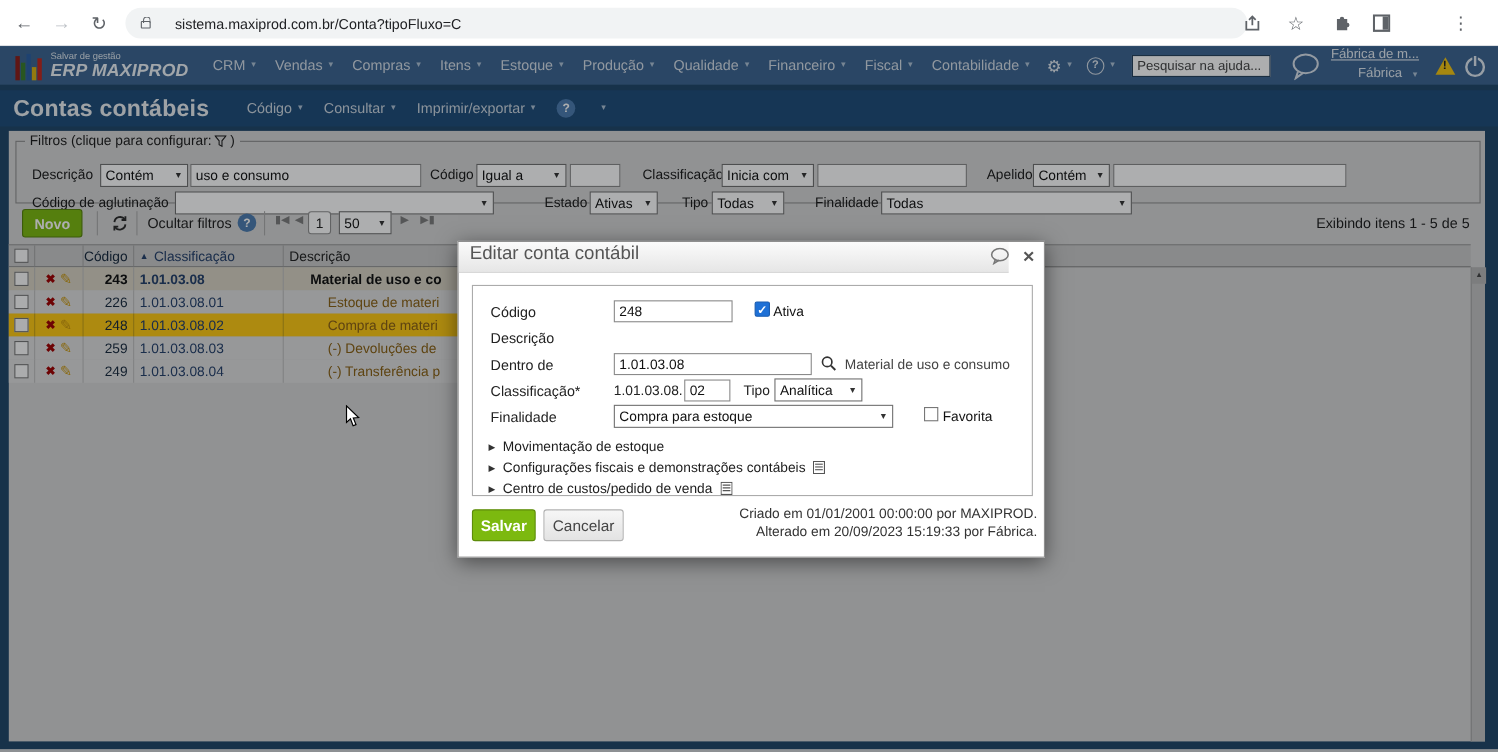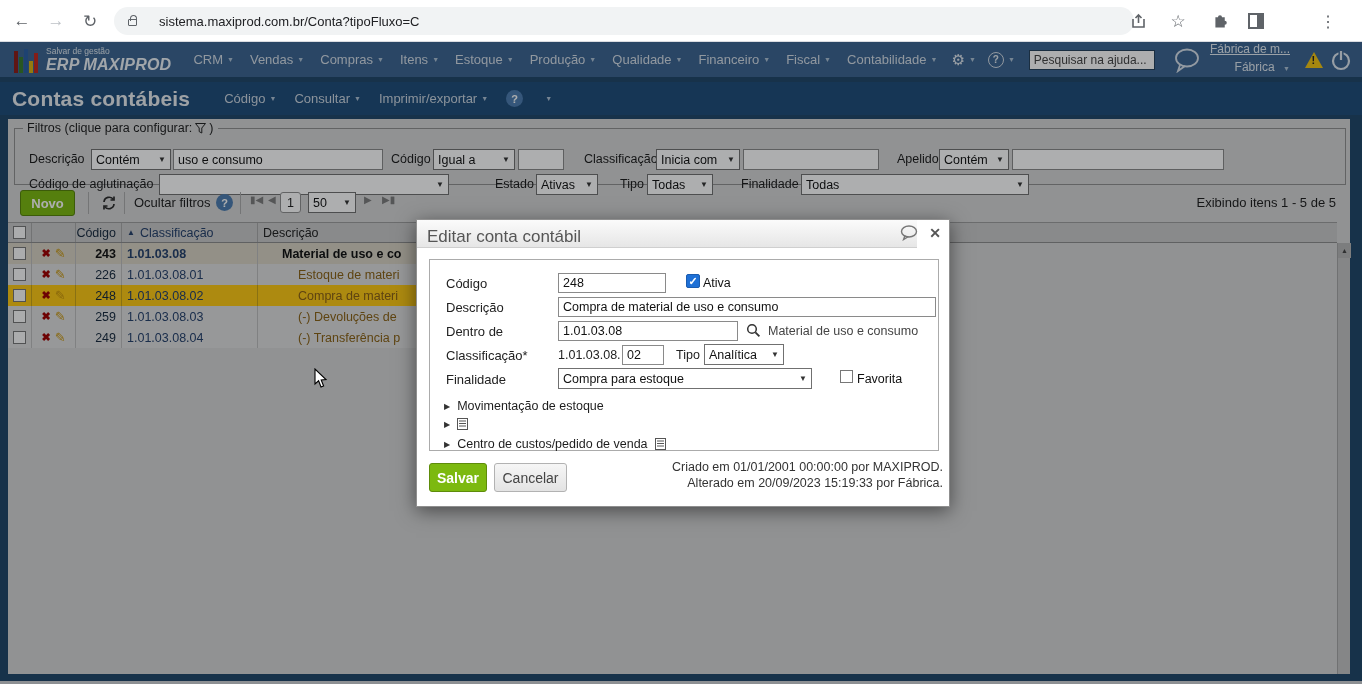--- a/index.html
+++ b/index.html
@@ -95,21 +95,21 @@
   #gsb { position:absolute; right:0; top:124px; width:13px; height:431px; background:#c3c3c3; border-left:1px solid #a5a5a5; }
   #gsb .up { position:absolute; top:0; left:0; width:13px; height:15px; background:#b7b7b7; color:#444; font-size:7px; display:flex; align-items:center; justify-content:center; }
 
   #bottom-strip { position:absolute; left:0; bottom:0; width:1362px; height:3px; background:#cfd2d6; }
 
   
   #dim { position:absolute; left:0; top:0; width:1362px; height:642px; background:rgba(5,8,12,0.33); z-index:40; }
 
   
   #modal { position:absolute; left:416px; top:177px; width:534px; height:288px; background:#fff; border:1px solid #8f8f8f; box-shadow:0 4px 18px rgba(0,0,0,.5); z-index:60; }
-  #modal-title { position:absolute; left:0; top:0; width:500px; height:28px; background:linear-gradient(#fbfbfb,#e6e6e6); border-bottom:1px solid #cfcfcf; display:flex; align-items:flex-end; }
+  #modal-title { position:absolute; left:0; top:0; width:500px; height:28px; background:linear-gradient(#fbfbfb,#e6e6e6); border-bottom:1px solid #cfcfcf; display:flex; align-items:flex-start; }
   #modal-title .t { font-size:17px; color:#555; margin-left:10px; }
   #modal-icons { position:absolute; right:8px; top:5px; display:flex; align-items:center; gap:10px; }
   #modal-close { font-size:14px; color:#555; font-weight:bold; }
   #form-box { position:absolute; left:12px; top:39px; width:510px; height:192px; border:1px solid #ababab; }
   .mlabel { position:absolute; left:16px; font-size:13px; color:#222; }
   .minp { position:absolute; background:#fff; border:1px solid #8a8a8a; height:20px; font-size:12.5px; color:#111; display:flex; align-items:center; padding:0 4px; }
   .msel { position:absolute; background:#fff; border:1px solid #707070; height:21px; font-size:12.5px; color:#111; display:flex; align-items:center; justify-content:space-between; padding:0 4px; }
   .msel .sc { font-size:8px; color:#333; margin-left:6px; }
   .bluecb { position:absolute; width:14px; height:14px; background:#1e70d6; border:1px solid #1a5cb0; border-radius:2px; color:#fff; font-size:11px; font-weight:bold; display:flex; align-items:center; justify-content:center; }
   .whitecb { position:absolute; width:13px; height:13px; background:#fff; border:1px solid #777; }
@@ -453,21 +453,20 @@
         <span id="modal-close">✕</span>
       </div>
 
       <div id="form-box">
         <span class="mlabel" style="top:16px">Código</span>
         <div class="minp" style="left:128px;top:13px;width:108px">248</div>
         <span class="bluecb" style="left:256px;top:14px">✓</span>
         <span class="mtext" style="left:273px;top:16px;color:#111">Ativa</span>
 
         <span class="mlabel" style="top:40px">Descrição</span>
-        <div class="minp" style="left:128px;top:37px;width:378px">Compra de material de uso e consumo</div>
 
         <span class="mlabel" style="top:64px">Dentro de</span>
         <div class="minp" style="left:128px;top:61px;width:180px">1.01.03.08</div>
         <svg class="abs" style="left:316px;top:63px" width="15" height="15" viewBox="0 0 15 15">
             <circle cx="6" cy="6" r="4.3" fill="none" stroke="#333" stroke-width="1.5"></circle>
             <line x1="9.4" y1="9.4" x2="13.4" y2="13.4" stroke="#333" stroke-width="1.8"></line>
           </svg>
         <span class="mtext" style="left:338px;top:64px;color:#444">Material de uso e consumo</span>
 
         <span class="mlabel" style="top:88px">Classificação*</span>
@@ -487,20 +486,21 @@
         <span class="whitecb" style="left:410px;top:110px"></span>
         <span class="mtext" style="left:427px;top:112px;color:#111">Favorita</span>
 
         <div id="sections">
             <div class="sec-row" style="top: 139px;">
               <span class="sec-arrow">▶</span>
               <span>Movimentação de estoque</span>
             </div>
             <div class="sec-row" style="top: 158px;">
               <span class="sec-arrow">▶</span>
+              <span>Configurações fiscais e demonstrações contábeis</span>
               <svg width="11" height="12" viewBox="0 0 11 12">
                 <rect x="0.5" y="0.5" width="10" height="11" fill="none" stroke="#555"></rect>
                 <line x1="2" x2="9" y1="3" y2="3" stroke="#555"></line>
                 <line x1="2" x2="9" y1="5.5" y2="5.5" stroke="#555"></line>
                 <line x1="2" x2="9" y1="8" y2="8" stroke="#555"></line>
               </svg>
             </div>
             <div class="sec-row" style="top: 177px;">
               <span class="sec-arrow">▶</span>
               <span>Centro de custos/pedido de venda</span>

